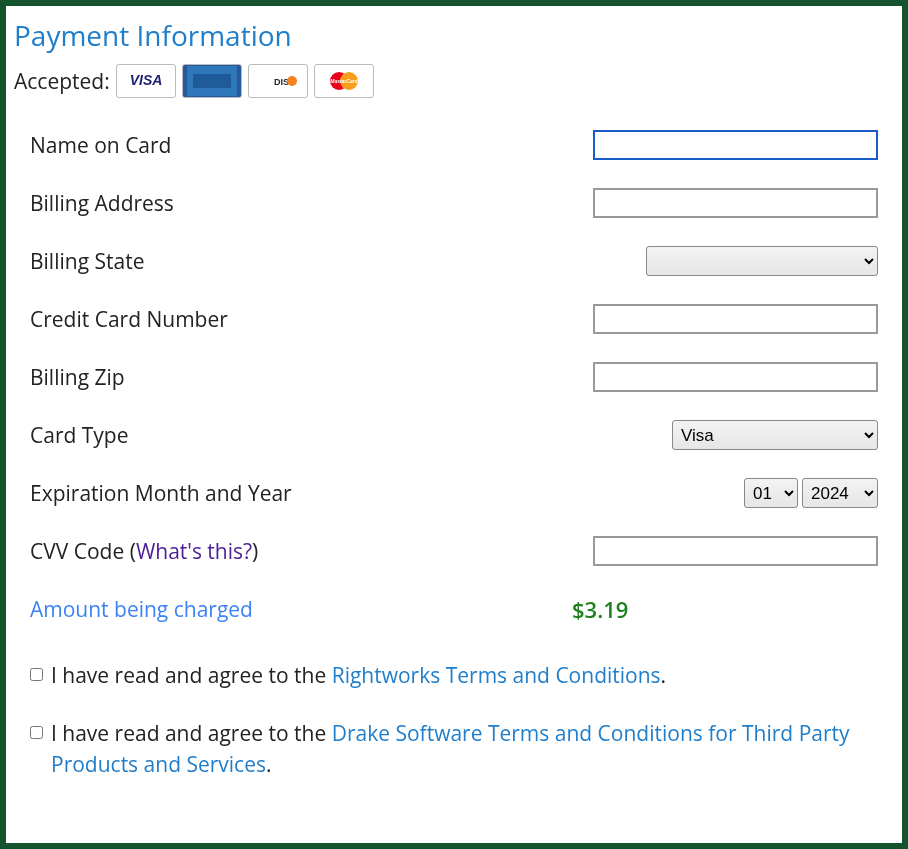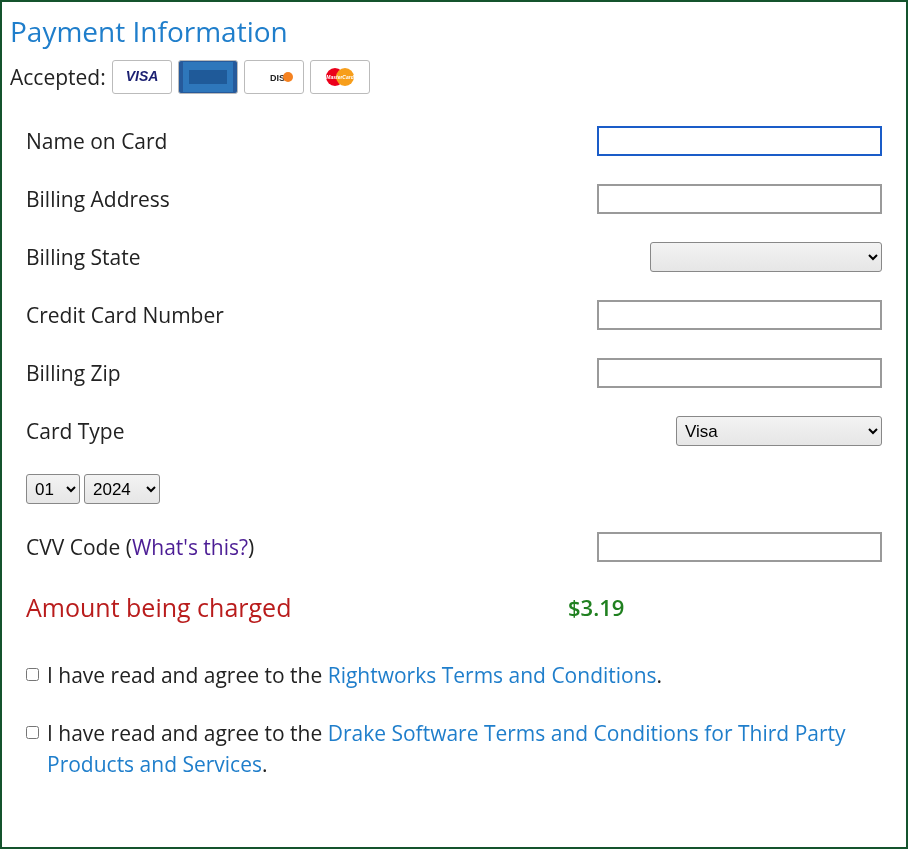--- a/index.html
+++ b/index.html
@@ -8,21 +8,21 @@
       padding: 0;
     }
     body {
       font-family: "Segoe UI", "Open Sans", Arial, sans-serif;
       background: #fff;
       padding: 0;
     }
     .container {
       width: 908px;
       height: 849px;
-      border: 2px solid #14532d;
+      border: 6px solid #14532d;
       padding: 10px 6px 10px 6px;
       position: relative;
       background: #fff;
     }
     .title {
       font-size: 28px;
       color: #1f7ecb;
       font-weight: 400;
       margin-bottom: 10px;
       padding-left: 2px;
@@ -112,22 +112,22 @@
       color: #4c1d95;
       text-decoration: none;
       cursor: pointer;
     }
     .amount-row {
       display: flex;
       align-items: center;
       margin-bottom: 36px;
     }
     .amount-label {
-      font-size: 25px;
-      color: #b91c1c;
+      font-size: 21px;
+      color: #3b82f6;
       width: 542px;
     }
     .amount-value {
       font-size: 22px;
       color: #208020;
       font-weight: 600;
     }
     .check-row {
       display: flex;
       align-items: flex-start;
@@ -216,20 +216,21 @@
     </div>
 
     <div class="form-row">
       <span class="form-label">Card Type</span>
       <select class="select-input select-cardtype">
         <option>Visa</option>
       </select>
     </div>
 
     <div class="form-row">
+      <span class="form-label">Expiration Month and Year</span>
       <span class="exp-group">
         <select class="select-input select-month">
           <option>01</option>
         </select>
         <select class="select-input select-year">
           <option>2024</option>
         </select>
       </span>
     </div>
 

